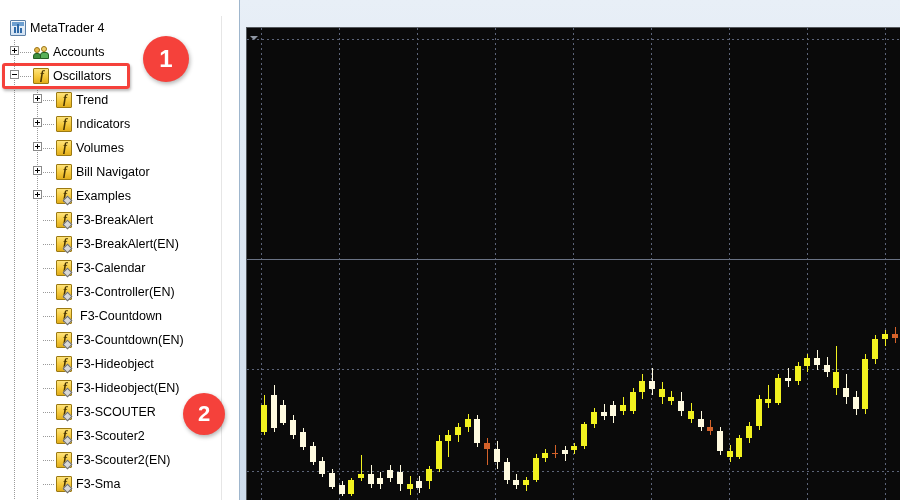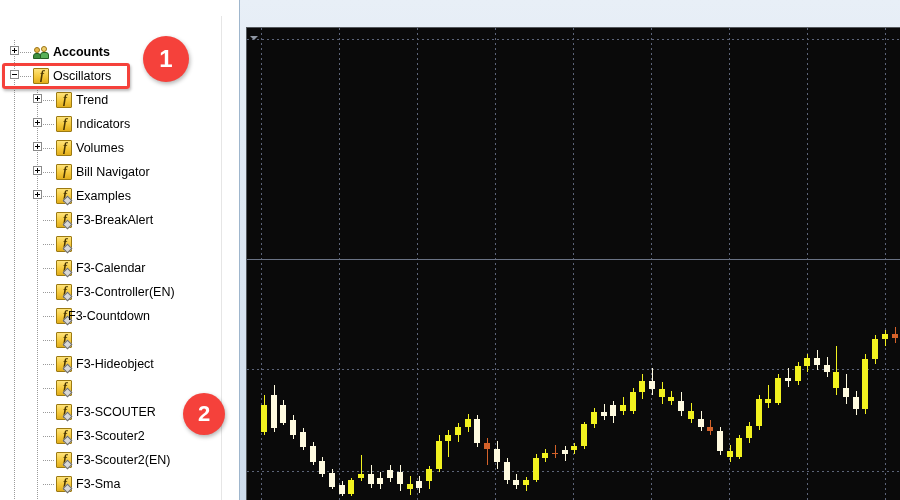--- a/index.html
+++ b/index.html
@@ -149,31 +149,40 @@
   .candle .wick{position:absolute;width:1px;}
   .candle .body{position:absolute;}
 </style>
 </head>
 <body>
 
 <div id="navigator">
 
 
   <div id="nav-body">
+      <div class="row" style="top: 0px; position: absolute; left: 0px; width: 222px;">
+        <div class="ico ico-mt" style="left:10px;">
+          <div class="top"></div>
+          <div class="bar" style="left:3px;height:6px;"></div>
+          <div class="bar" style="left:6px;height:9px;"></div>
+          <div class="bar" style="left:9px;height:5px;"></div>
+        </div>
+        <span class="lbl" style="left:30px;">MetaTrader 4</span>
+      </div>
       <div class="row" style="top: 24px; position: absolute; left: 0px; width: 222px;">
         <div class="vline" style="left:14px;"></div>
         <div class="hdash" style="left:20px;width:12px;"></div>
         <div class="exp plus" style="left:10px;"></div>
         <div class="ico ico-acc" style="left:33px;">
           <div class="h1"></div>
           <div class="h2"></div>
           <div class="b1"></div>
           <div class="b2"></div>
         </div>
-        <span class="lbl" style="left:53px;font-weight:bold;">Accounts</span>
+        <span class="lbl" style="left:53px;">Accounts</span>
       </div>
       <div class="row" style="top: 48px; position: absolute; left: 0px; width: 222px;">
         <div class="vline" style="left:14px;"></div>
         <div class="hdash" style="left:20px;width:12px;"></div>
         <div class="exp" style="left:10px;"></div>
         <div class="ico ico-f" style="left:33px;">
           <div class="g">f</div>
         </div>
         <span class="lbl" style="left:53px;">Oscillators</span>
       </div>
@@ -239,20 +248,21 @@
         <span class="lbl" style="left:76px;">F3-BreakAlert</span>
       </div>
       <div class="row" style="top: 216px; position: absolute; left: 0px; width: 222px;">
         <div class="vline" style="left:14px;"></div>
         <div class="vline" style="left:37px;"></div>
         <div class="hdash" style="left:43px;width:12px;"></div>
         <div class="ico ico-f" style="left:56px;">
           <div class="g">f</div>
           <div class="dia"></div>
         </div>
+        <span class="lbl" style="left:76px;">F3-BreakAlert(EN)</span>
       </div>
       <div class="row" style="top: 240px; position: absolute; left: 0px; width: 222px;">
         <div class="vline" style="left:14px;"></div>
         <div class="vline" style="left:37px;"></div>
         <div class="hdash" style="left:43px;width:12px;"></div>
         <div class="ico ico-f" style="left:56px;">
           <div class="g">f</div>
           <div class="dia"></div>
         </div>
         <span class="lbl" style="left:76px;">F3-Calendar</span>
@@ -268,49 +278,51 @@
         <span class="lbl" style="left:76px;">F3-Controller(EN)</span>
       </div>
       <div class="row" style="top: 288px; position: absolute; left: 0px; width: 222px;">
         <div class="vline" style="left:14px;"></div>
         <div class="vline" style="left:37px;"></div>
         <div class="hdash" style="left:43px;width:12px;"></div>
         <div class="ico ico-f" style="left:56px;">
           <div class="g">f</div>
           <div class="dia"></div>
         </div>
-        <span class="lbl" style="left:68px;">F3-Countdown</span>
+        <span class="lbl" style="left:80px;">F3-Countdown</span>
       </div>
       <div class="row" style="top: 312px; position: absolute; left: 0px; width: 222px;">
         <div class="vline" style="left:14px;"></div>
         <div class="vline" style="left:37px;"></div>
         <div class="hdash" style="left:43px;width:12px;"></div>
         <div class="ico ico-f" style="left:56px;">
           <div class="g">f</div>
           <div class="dia"></div>
         </div>
+        <span class="lbl" style="left:76px;">F3-Countdown(EN)</span>
       </div>
       <div class="row" style="top: 336px; position: absolute; left: 0px; width: 222px;">
         <div class="vline" style="left:14px;"></div>
         <div class="vline" style="left:37px;"></div>
         <div class="hdash" style="left:43px;width:12px;"></div>
         <div class="ico ico-f" style="left:56px;">
           <div class="g">f</div>
           <div class="dia"></div>
         </div>
         <span class="lbl" style="left:76px;">F3-Hideobject</span>
       </div>
       <div class="row" style="top: 360px; position: absolute; left: 0px; width: 222px;">
         <div class="vline" style="left:14px;"></div>
         <div class="vline" style="left:37px;"></div>
         <div class="hdash" style="left:43px;width:12px;"></div>
         <div class="ico ico-f" style="left:56px;">
           <div class="g">f</div>
           <div class="dia"></div>
         </div>
+        <span class="lbl" style="left:76px;">F3-Hideobject(EN)</span>
       </div>
       <div class="row" style="top: 384px; position: absolute; left: 0px; width: 222px;">
         <div class="vline" style="left:14px;"></div>
         <div class="vline" style="left:37px;"></div>
         <div class="hdash" style="left:43px;width:12px;"></div>
         <div class="ico ico-f" style="left:56px;">
           <div class="g">f</div>
           <div class="dia"></div>
         </div>
         <span class="lbl" style="left:76px;">F3-SCOUTER</span>

